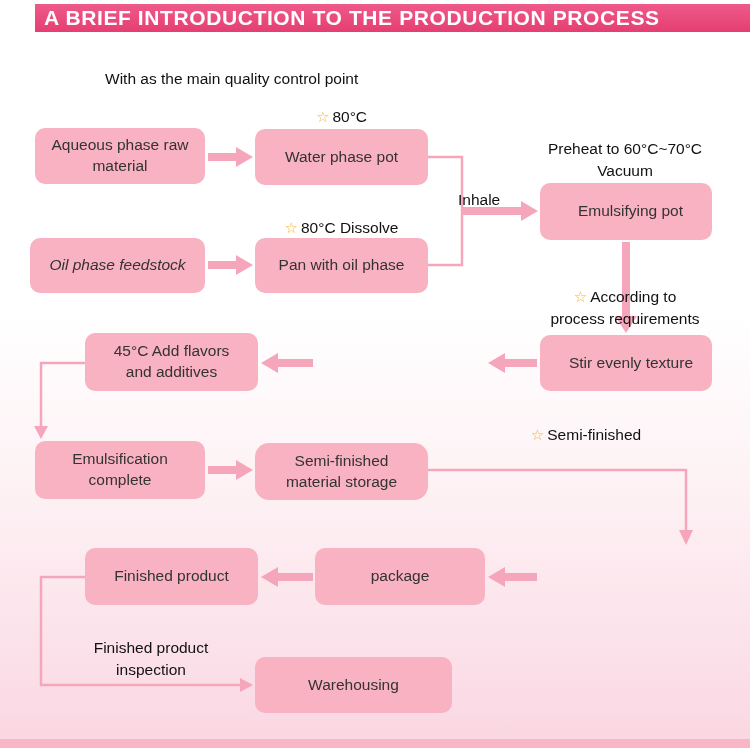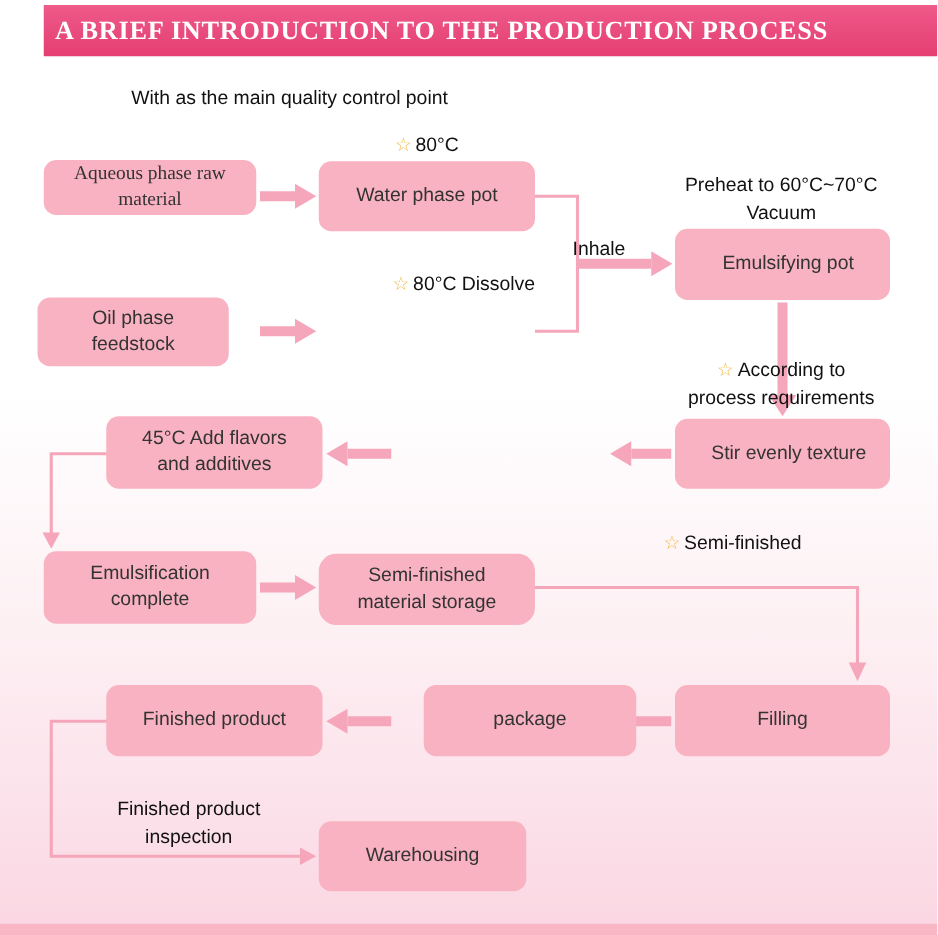--- a/index.html
+++ b/index.html
@@ -1,56 +1,56 @@
 <!DOCTYPE html>
 <html><head>
 <meta charset="utf-8">
 <style>
   * { margin:0; padding:0; box-sizing:border-box; }
   html,body { background:#fff; }
   body { font-family:"Liberation Sans","DejaVu Sans",sans-serif; }
   .page { position:relative; width:750px; height:748px; overflow:hidden;
     background:linear-gradient(180deg,#ffffff 0%,#ffffff 42%,#fdf1f4 66%,#fbdde7 92%,#fad6e1 100%); }
 
-  .banner { position:absolute; left:35px; top:4px; width:715px; height:41px;
+  .banner { position:absolute; left:35px; top:4px; width:715px; height:28px;
     background:linear-gradient(180deg,#ee5a89,#e53e73); color:#ffffff;
-    font-family:Liberation Serif, serif; font-weight:bold;
+    font-family:Liberation Sans, sans-serif; font-weight:bold;
     font-size:21px; letter-spacing:0.6px; display:flex; align-items:center;
     padding-left:9px; white-space:nowrap; }
 
   .subtitle { position:absolute; left:105px; top:70px; width:485px; text-align:left;
     font-size:15.5px; color:#111; }
 
   .svg-layer { position:absolute; left:0; top:0; }
 
   .box { position:absolute; background:#f9b2c1; border-radius:10px; display:flex;
     align-items:center; justify-content:center; text-align:center; font-size:15.5px;
     color:#333; line-height:1.35; padding:4px 14px; }
 
-  .b-aqueous      { left:35px;  top:128px; width:170px; height:44px;font-family:Liberation Serif, serif; }
+  .b-aqueous      { left:35px;  top:128px; width:170px; height:56px; }
   .b-waterpot     { left:255px; top:129px; width:173px; height:56px; }
   .b-emulsifying  { left:540px; top:183px; width:172px; height:57px;padding-left:23px; }
-  .b-oilfeed      { left:30px;  top:238px; width:153px; height:55px; }
+  .b-oilfeed      { left:30px;  top:238px; width:175px; height:55px;font-style:italic; }
   .b-oilpan       { left:255px; top:238px; width:173px; height:55px; }
   .b-stir         { left:540px; top:335px; width:172px; height:56px;padding-left:24px; }
   .b-cool         { left:315px; top:335px; width:170px; height:56px; }
   .b-flavors      { left:85px;  top:333px; width:173px; height:58px; }
   .b-emulcomp     { left:35px;  top:441px; width:170px; height:58px; }
   .b-semistore    { left:255px; top:443px; width:173px; height:57px;border-radius:14px; }
   .b-filling      { left:540px; top:548px; width:172px; height:57px; }
-  .b-package      { left:315px; top:548px; width:170px; height:57px;margin-left:24px; }
+  .b-package      { left:315px; top:548px; width:170px; height:57px; }
   .b-finished     { left:85px;  top:548px; width:173px; height:57px; }
-  .b-warehousing  { left:255px; top:657px; width:166px; height:56px; }
+  .b-warehousing  { left:255px; top:657px; width:197px; height:56px; }
 
   .anno { position:absolute; font-size:15.5px; color:#111; text-align:center; line-height:1.42; }
   .star { color:#f2b63c; font-size:15px; margin-right:3px; }
 
   .a-tempwater  { left:255px; top:106px; width:173px; }
   .a-preheat    { left:533px; top:138px; width:184px; }
-  .a-dissolve   { left:255px; top:217px; width:173px;text-align:right; }
+  .a-dissolve   { left:255px; top:217px; width:173px; }
   .a-inhale     { left:458px; top:189px; width:60px; text-align:left; }
   .a-according  { left:533px; top:286px; width:184px; }
   .a-semiinsp   { left:500px; top:424px; width:172px; }
   .a-fininsp    { left:72px;  top:637px; width:158px; }
 
   .footer-bar { position:absolute; left:0; bottom:0; width:750px; height:9px; background:#f9b6c5; }
 </style>
 </head>
 <body>
 
@@ -124,25 +124,25 @@
   <div class="banner">
     <span>A BRIEF INTRODUCTION TO THE PRODUCTION PROCESS</span>
   </div>
 
   <div class="subtitle">With as the main quality control point</div>
 
   <div class="box b-aqueous">Aqueous phase raw material</div>
   <div class="box b-waterpot">Water phase pot</div>
   <div class="box b-emulsifying">Emulsifying pot</div>
   <div class="box b-oilfeed">Oil phase feedstock</div>
+  <div class="box b-oilpan">Pan with oil phase</div>
   <div class="box b-stir">Stir evenly texture</div>
   <div class="box b-flavors">45°C Add flavors and additives</div>
   <div class="box b-emulcomp">Emulsification complete</div>
   <div class="box b-semistore">Semi-finished material storage</div>
-  <div class="box b-filling">Filling</div>
   <div class="box b-package">package</div>
   <div class="box b-finished">Finished product</div>
   <div class="box b-warehousing">Warehousing</div>
 
   <div class="anno a-tempwater">
     <span class="star">☆</span><span>80°C</span>
   </div>
 
   <div class="anno a-preheat">
     <div>Preheat to 60°C~70°C</div>

